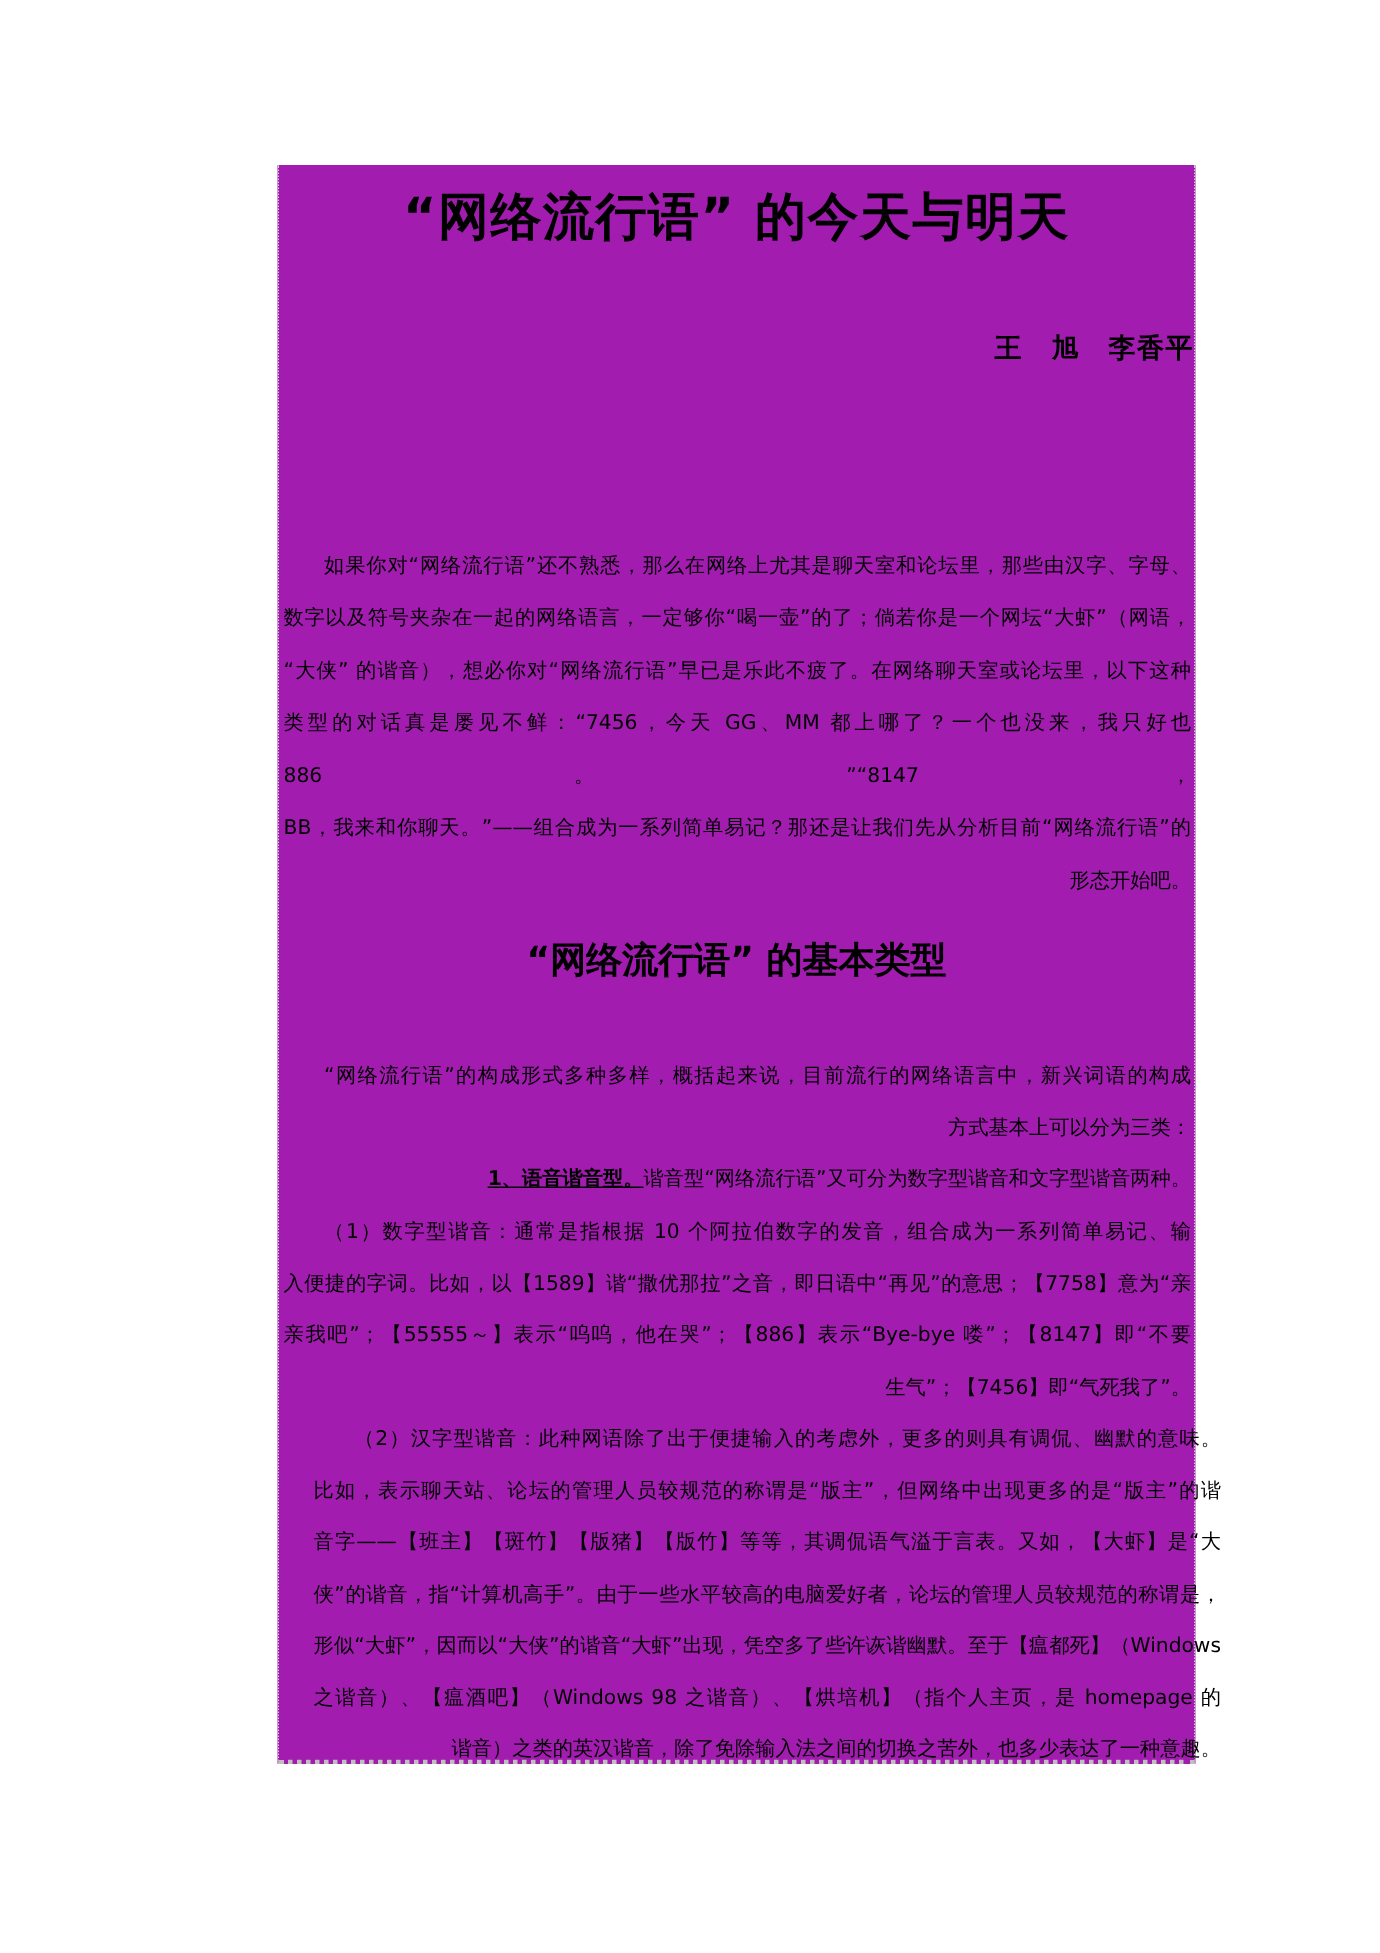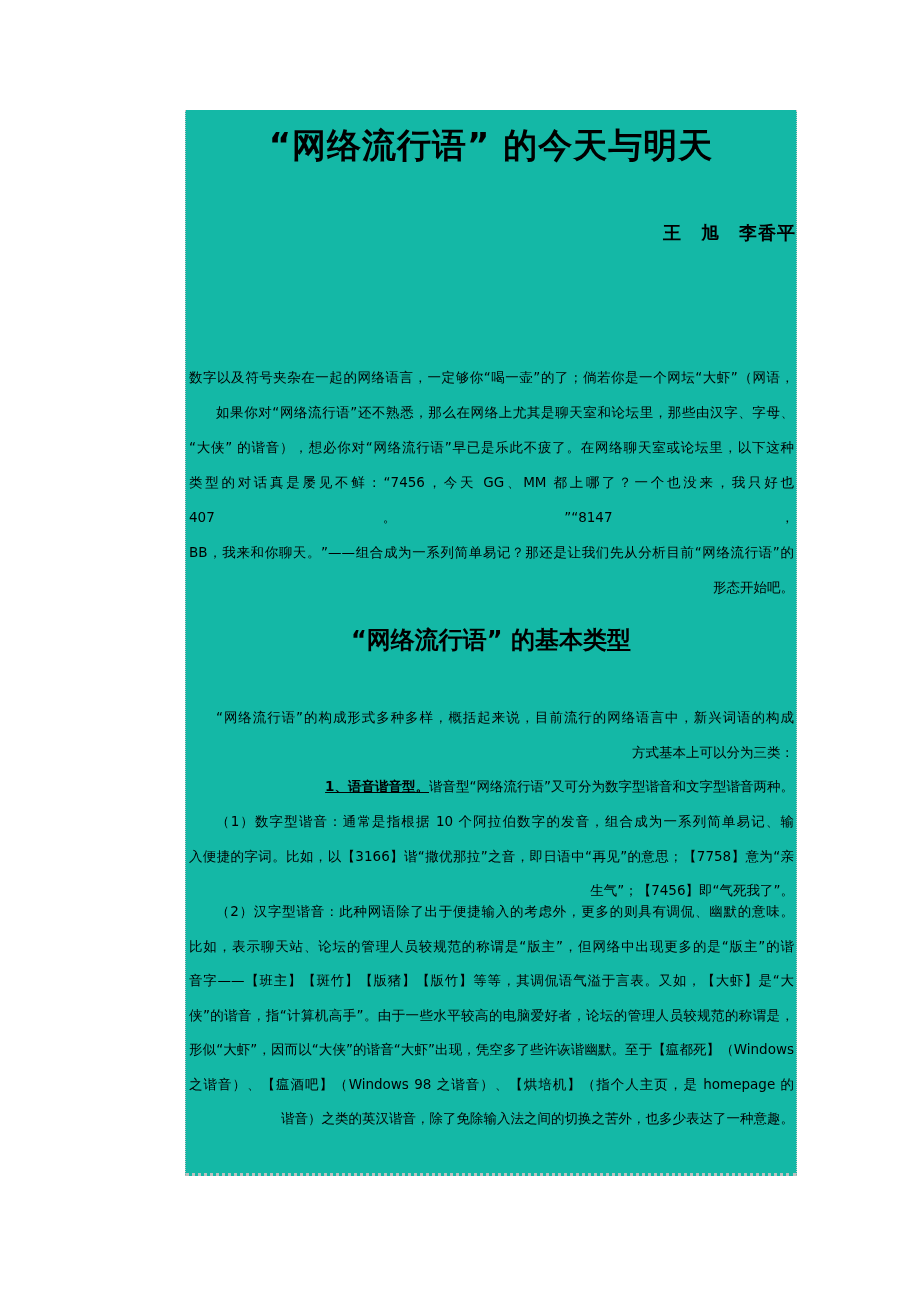--- a/index.html
+++ b/index.html
@@ -15,21 +15,21 @@
     color: #000000;
     overflow: hidden;
   }
   .page {
     position: absolute;
     left: 185px;
     top: 110px;
     width: 612px;
     height: 1066px;
     box-sizing: border-box;
-    background: #14b8a6;
+    background: #a21caf;
     border-left: 1px dotted #c9c9c9;
     border-right: 1px dotted #c9c9c9;
     border-bottom: 3px dotted #bfbfbf;
   }
   .title {
     position: absolute;
     top: 12px;
     left: 0;
     right: 0;
     margin: 0;
@@ -97,40 +97,41 @@
 </style>
 </head>
 <body>
 
 <div class="page">
   <h1 class="title">“网络流行语” 的今天与明天</h1>
   <div class="authors">王　旭　李香平</div>
   <h2 class="h2">“网络流行语” 的基本类型</h2>
   <div class="blocks">
       <div class="para" style="top: 250px; line-height: 35px;">
+        <div class="bline indent">如果你对“网络流行语”还不熟悉，那么在网络上尤其是聊天室和论坛里，那些由汉字、字母、</div>
         <div class="bline">数字以及符号夹杂在一起的网络语言，一定够你“喝一壶”的了；倘若你是一个网坛“大虾”（网语，</div>
-        <div class="bline indent">如果你对“网络流行语”还不熟悉，那么在网络上尤其是聊天室和论坛里，那些由汉字、字母、</div>
         <div class="bline">“大侠” 的谐音），想必你对“网络流行语”早已是乐此不疲了。在网络聊天室或论坛里，以下这种</div>
-        <div class="bline">类型的对话真是屡见不鲜：“7456，今天 GG、MM 都上哪了？一个也没来，我只好也 407。”“8147，</div>
+        <div class="bline">类型的对话真是屡见不鲜：“7456，今天 GG、MM 都上哪了？一个也没来，我只好也 886。”“8147，</div>
         <div class="bline">BB，我来和你聊天。”——组合成为一系列简单易记？那还是让我们先从分析目前“网络流行语”的</div>
         <div class="bline right">形态开始吧。</div>
       </div>
       <div class="para" style="top: 590px;">
         <div class="bline indent">“网络流行语”的构成形式多种多样，概括起来说，目前流行的网络语言中，新兴词语的构成</div>
         <div class="bline right">方式基本上可以分为三类：</div>
       </div>
       <div class="para" style="top: 659px;">
         <div class="bline right"><b>1、语音谐音型。</b>谐音型“网络流行语”又可分为数字型谐音和文字型谐音两种。</div>
       </div>
       <div class="para" style="top: 694px;">
         <div class="bline indent">（1）数字型谐音：通常是指根据 10 个阿拉伯数字的发音，组合成为一系列简单易记、输</div>
-        <div class="bline">入便捷的字词。比如，以【3166】谐“撒优那拉”之音，即日语中“再见”的意思；【7758】意为“亲</div>
+        <div class="bline">入便捷的字词。比如，以【1589】谐“撒优那拉”之音，即日语中“再见”的意思；【7758】意为“亲</div>
+        <div class="bline">亲我吧”；【55555～】表示“呜呜，他在哭”；【886】表示“Bye-bye 喽”；【8147】即“不要</div>
         <div class="bline right">生气”；【7456】即“气死我了”。</div>
       </div>
-      <div class="para" style="top: 784px;">
+      <div class="para" style="top: 832px; margin-left: 20px;">
         <div class="bline indent">（2）汉字型谐音：此种网语除了出于便捷输入的考虑外，更多的则具有调侃、幽默的意味。</div>
         <div class="bline">比如，表示聊天站、论坛的管理人员较规范的称谓是“版主”，但网络中出现更多的是“版主”的谐</div>
         <div class="bline">音字——【班主】【斑竹】【版猪】【版竹】等等，其调侃语气溢于言表。又如，【大虾】是“大</div>
         <div class="bline">侠”的谐音，指“计算机高手”。由于一些水平较高的电脑爱好者，论坛的管理人员较规范的称谓是，</div>
         <div class="bline">形似“大虾”，因而以“大侠”的谐音“大虾”出现，凭空多了些许诙谐幽默。至于【瘟都死】（Windows</div>
         <div class="bline">之谐音）、【瘟酒吧】（Windows 98 之谐音）、【烘培机】（指个人主页，是 homepage 的</div>
         <div class="bline right">谐音）之类的英汉谐音，除了免除输入法之间的切换之苦外，也多少表达了一种意趣。</div>
       </div>
     </div>
 </div>

